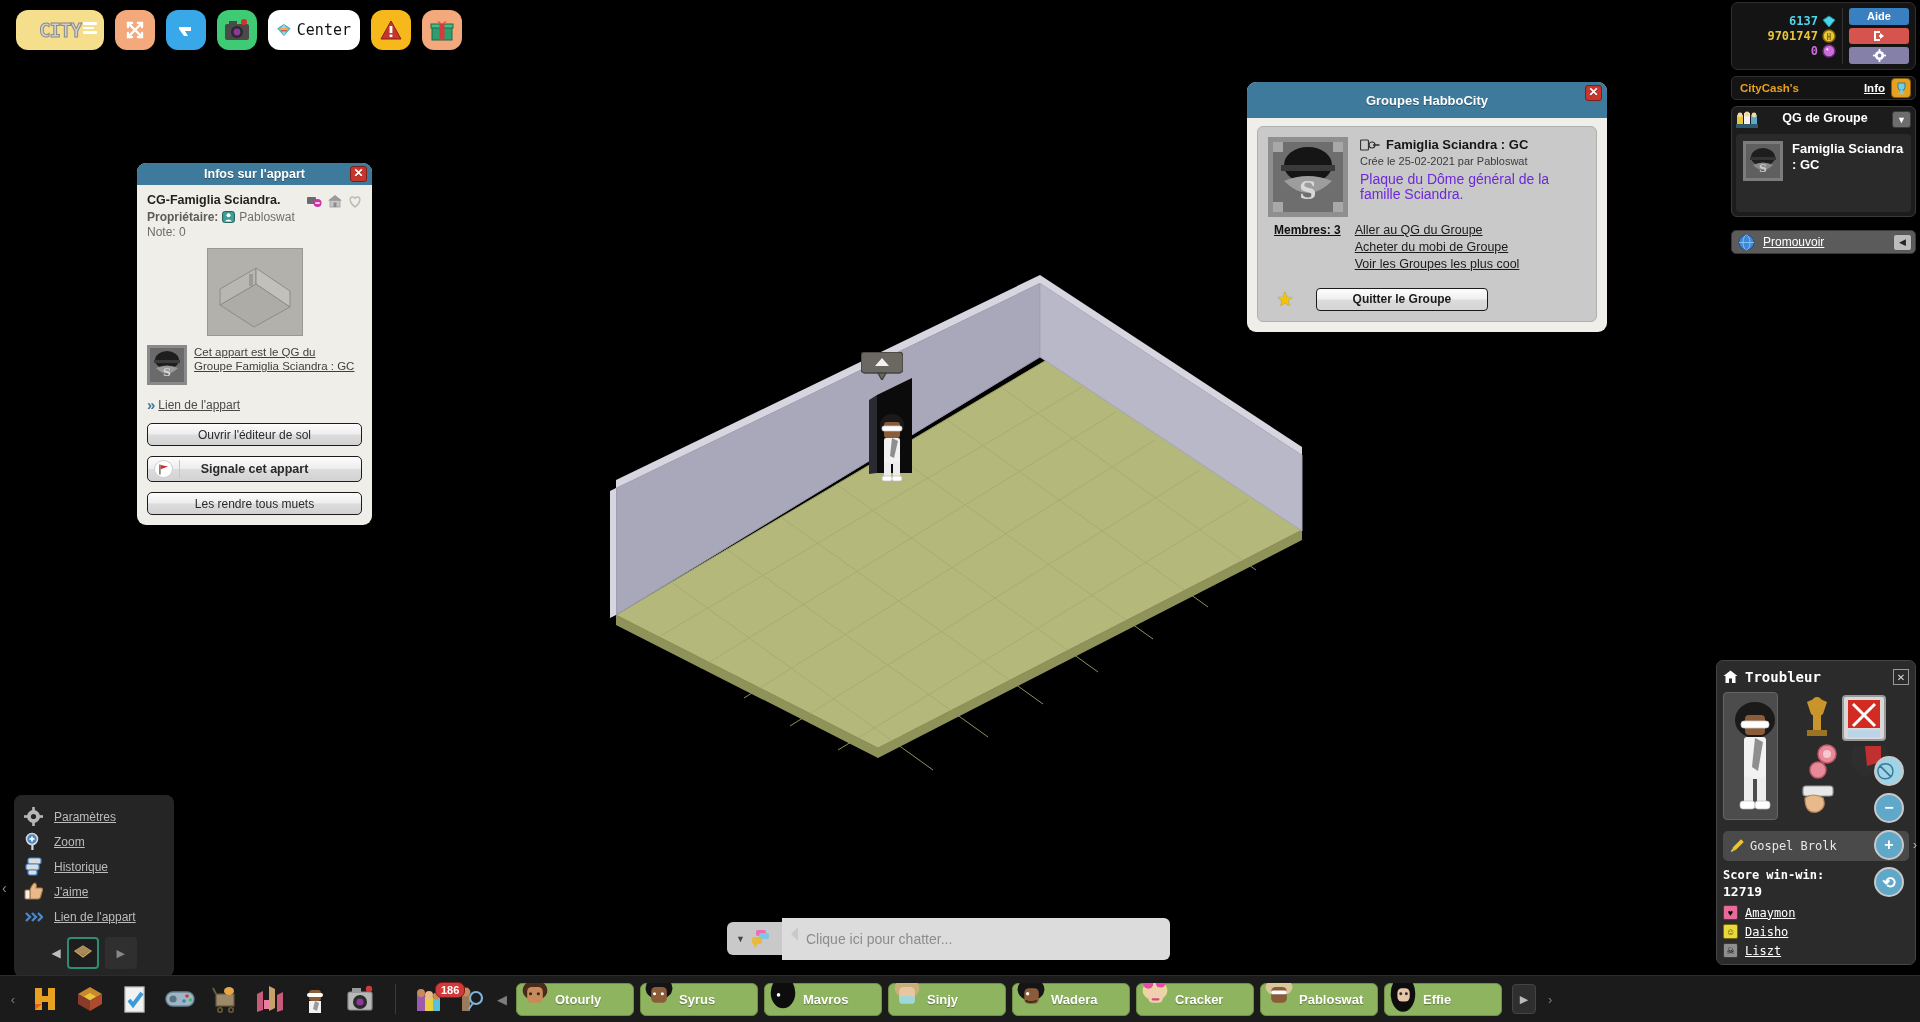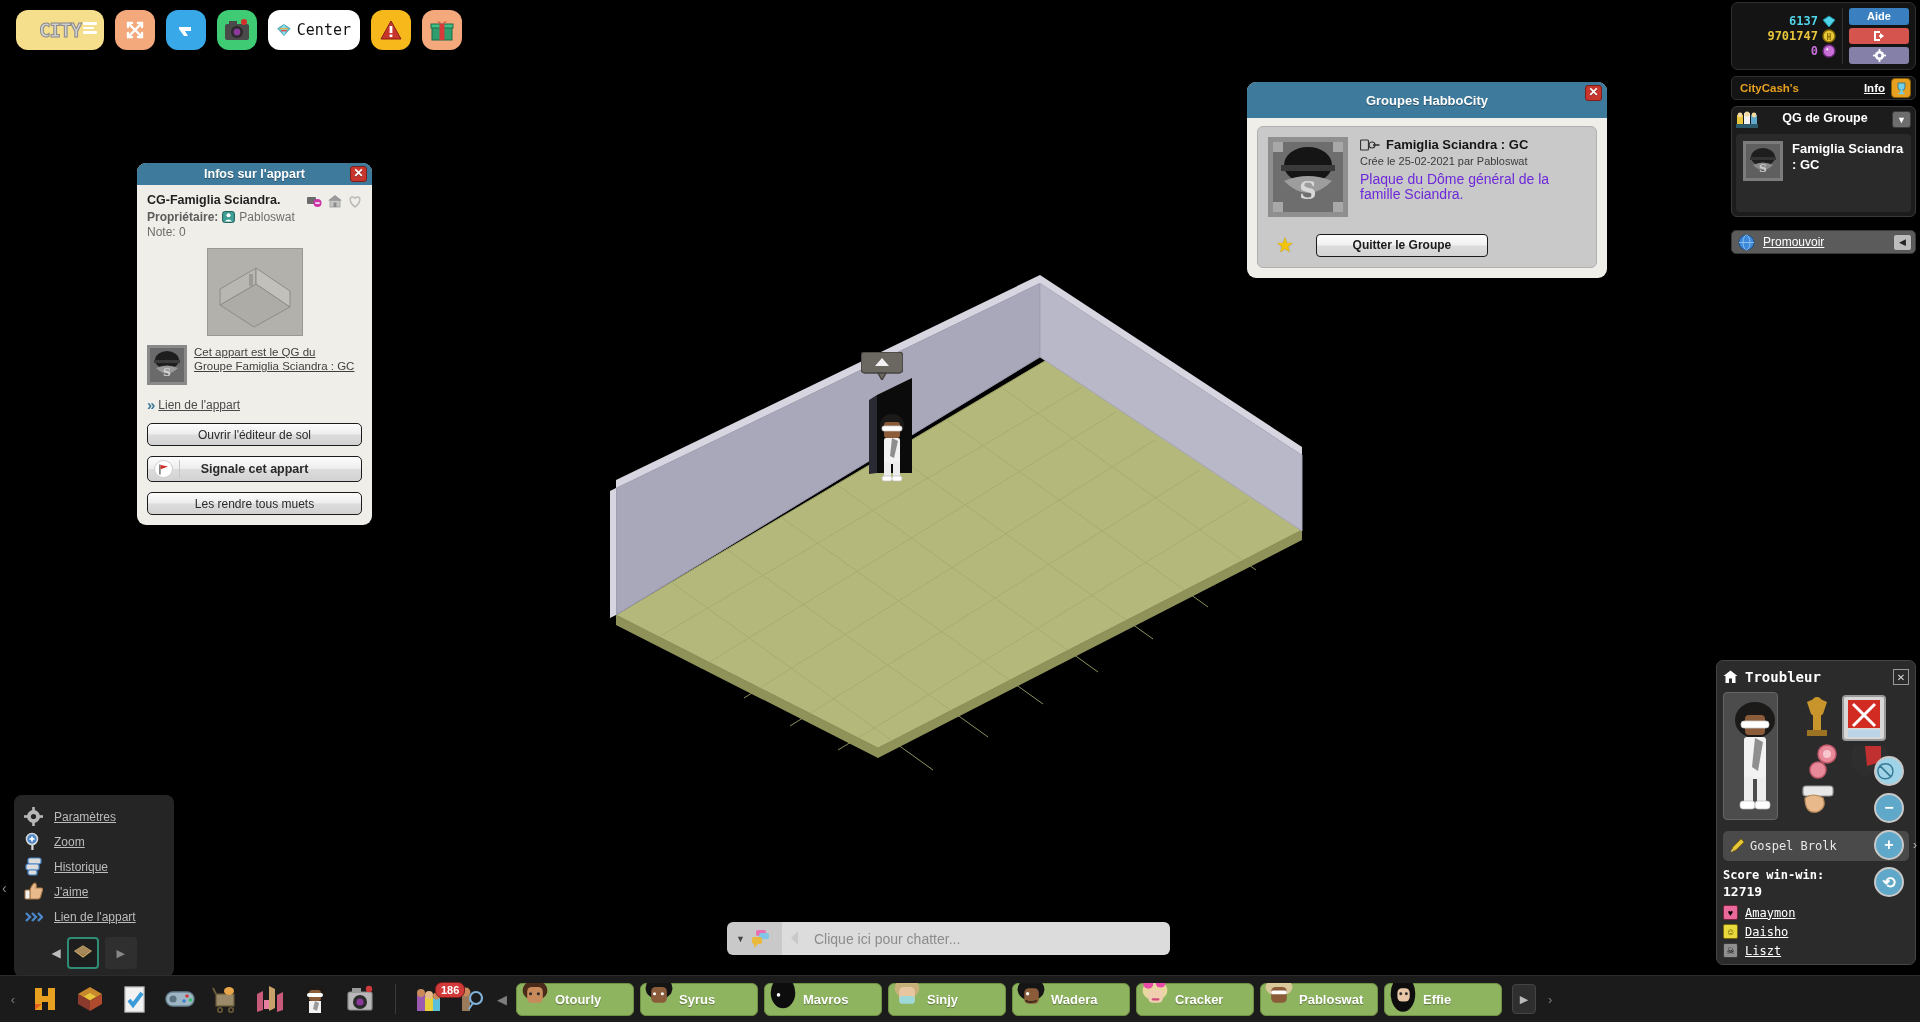--- a/index.html
+++ b/index.html
@@ -181,21 +181,21 @@
   .ctx-pager { display:flex; align-items:center; justify-content:center; gap:6px; margin-top:8px; }
   .ctx-pager .pg { color:#bdbdbd; font-size:12px; cursor:pointer; }
   .ctx-tile { width:32px; height:32px; border:2px solid #2E8B74; border-radius:4px; background:#1d1d1d; display:flex; align-items:center; justify-content:center; cursor:pointer; }
   .ctx-tile2 { width:32px; height:32px; border-radius:4px; background:#2f2f2f; display:flex; align-items:center; justify-content:center; color:#888; font-size:11px; cursor:pointer; }
   .edge-caret { position:absolute; left:2px; top:880px; color:#8e8e8e; font-size:14px; cursor:pointer; }
 
   
   #chatbar { position:absolute; left:727px; top:922px; width:443px; height:33px; display:flex; align-items:center; }
   .chat-left { width:55px; height:33px; background:#C9C9C9; border-radius:6px 0 0 6px; display:flex; align-items:center; gap:4px; padding-left:9px; cursor:pointer; }
   .chat-left .dn { color:#444; font-size:9px; }
-  .chat-field { flex:1; height:33px; background:#DCDCDC; border-radius:0 6px 6px 0; display:flex; align-items:center; padding-left:32px; position:relative; cursor:text; }
+  .chat-field { flex:1; height:42px; background:#DCDCDC; border-radius:0 6px 6px 0; display:flex; align-items:center; padding-left:24px; position:relative; cursor:text; }
   .chat-field::before { content:""; position:absolute; left:2px; top:9px; width:0; height:0; border:7px solid transparent; border-right-color:#C9C9C9; }
   .chat-ph { font-size:14px; color:#8c8c8c; }
 
   
   #bottombar { position:absolute; left:0; bottom:0; width:100%; height:47px; background:#1b1b1b; border-top:1px solid #2c2c2c; display:flex; align-items:center; }
   .bb-left { display:flex; align-items:center; gap:5px; padding-left:6px; }
   .bb-collapse { width:14px; color:#7d7d7d; font-size:13px; cursor:pointer; text-align:center; }
   .bb-icon { width:40px; height:40px; display:flex; align-items:center; justify-content:center; cursor:pointer; image-rendering:pixelated; }
   .bb-sep { width:1px; height:30px; background:#3a3a3a; margin:0 10px; }
   .bb-people { display:flex; align-items:center; gap:7px; position:relative; margin-left:4px; }
@@ -531,20 +531,28 @@
                 <rect x="0.5" y="1" width="8" height="10" rx="1" fill="none" stroke="#333" stroke-width="1.2"></rect>
                 <circle cx="12" cy="6" r="3" fill="none" stroke="#333" stroke-width="1.2"></circle>
                 <rect x="13" y="5.2" width="6.5" height="1.6" fill="#333"></rect>
               </svg>
               <span>Famiglia Sciandra : GC</span>
             </div>
             <div class="gb-created">Crée le 25-02-2021 par Pabloswat</div>
             <div class="gb-desc">Plaque du Dôme général de la famille Sciandra.</div>
           </div>
         </div>
+        <div class="gb-bottom">
+          <div class="gb-members">Membres: 3</div>
+          <div class="gb-links">
+            <a>Aller au QG du Groupe</a>
+            <a>Acheter du mobi de Groupe</a>
+            <a>Voir les Groupes les plus cool</a>
+          </div>
+        </div>
         <div class="gb-actions">
           <span class="gb-star">★</span>
           <button class="gb-quit">Quitter le Groupe</button>
         </div>
       </div>
     </div>
   </div>
 
   <div id="troubleur">
     <div class="hdr">

